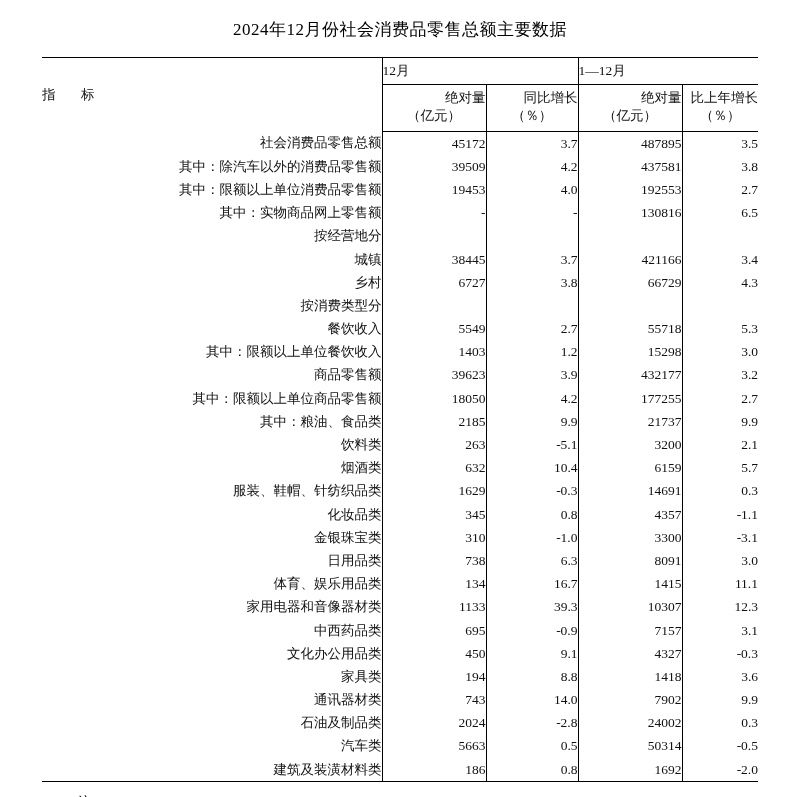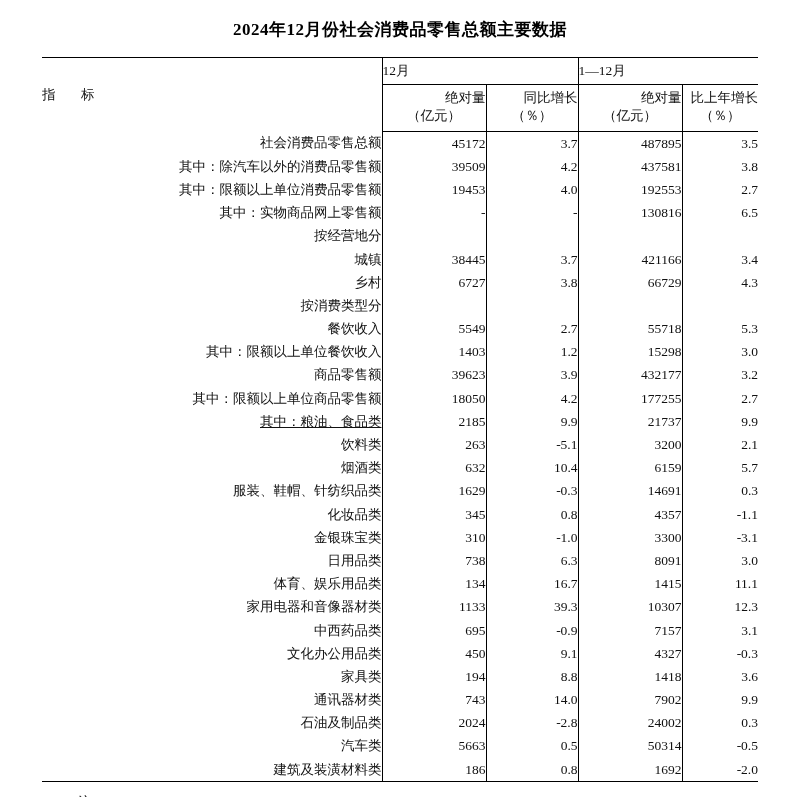--- a/index.html
+++ b/index.html
@@ -18,21 +18,21 @@
   .page {
     width: 800px;
     height: 797px;
     box-sizing: border-box;
     padding: 0;
     position: relative;
   }
   .doc-title {
     text-align: center;
     font-size: 17px;
-    font-weight: bold;
+    font-weight: normal;
     letter-spacing: 0.5px;
     padding-top: 18px;
     padding-bottom: 16px;
     color: #000;
   }
   table.data {
     border-collapse: collapse;
     margin: 0 auto;
     width: 716px;
     table-layout: fixed;
@@ -87,21 +87,21 @@
     text-align: right;
     white-space: nowrap;
   }
   tr.data-row td {
     height: 23.2px;
     vertical-align: middle;
   }
   .lvl0 { padding-left: 10px; }
   .lvl1 { padding-left: 28px; }
   .lvl2 { padding-left: 46px; }
-  .lvl3 { padding-left: 64px; text-decoration: underline; }
+  .lvl3 { padding-left: 64px; }
   .lvl4 { padding-left: 82px; }
   .bottom-rule {
     width: 716px;
     margin: 0 auto;
     border-top: 1.6px solid #000;
     height: 0;
   }
   .notes {
     width: 716px;
     margin: 0 auto;

